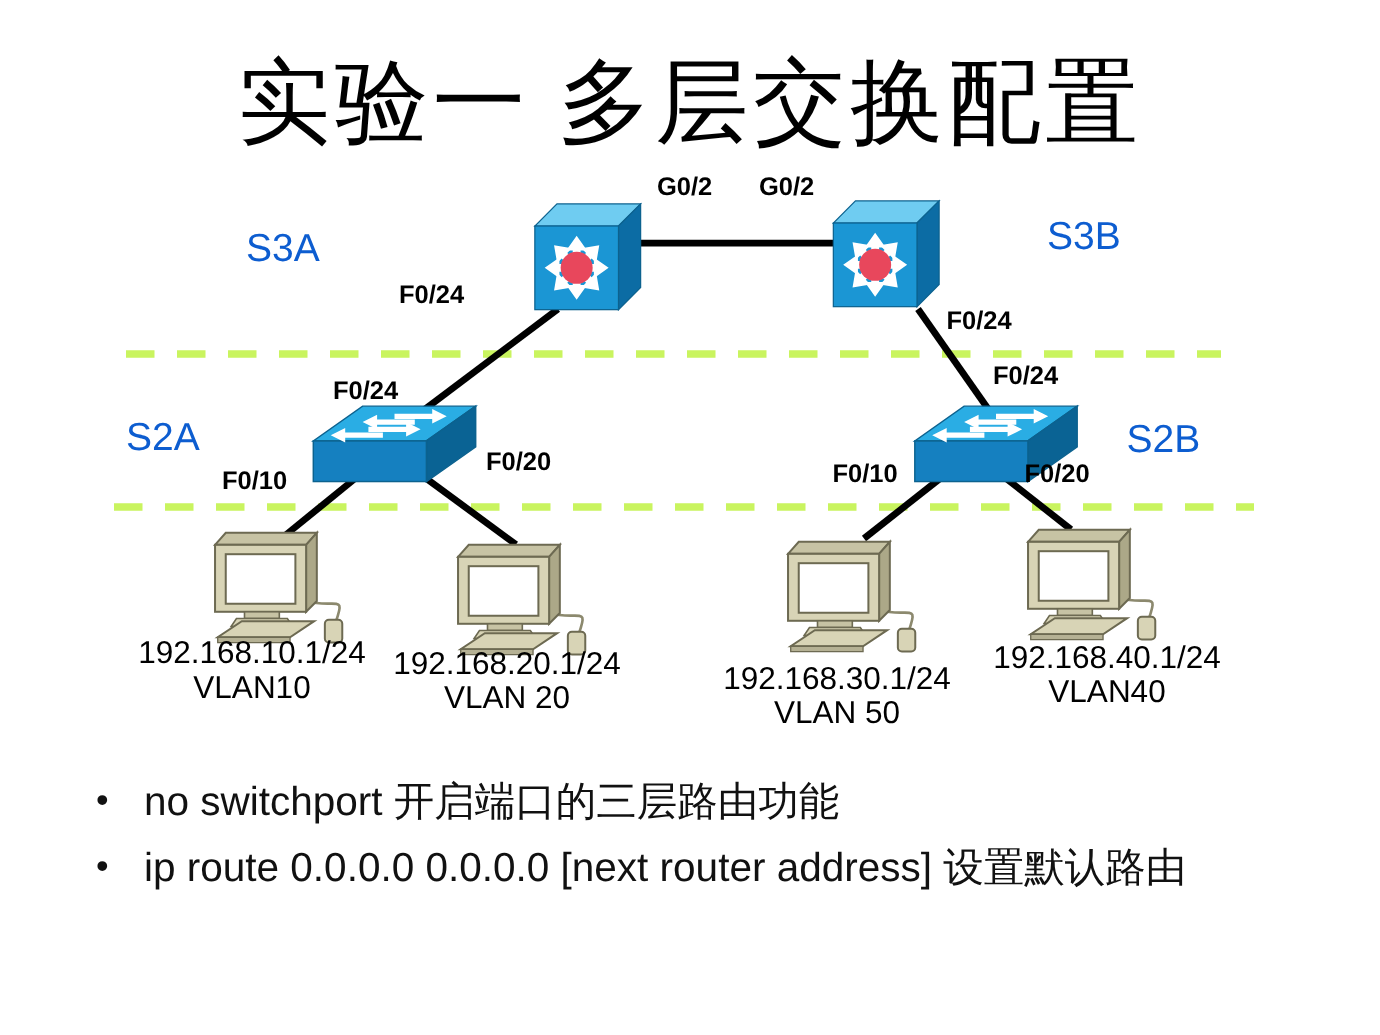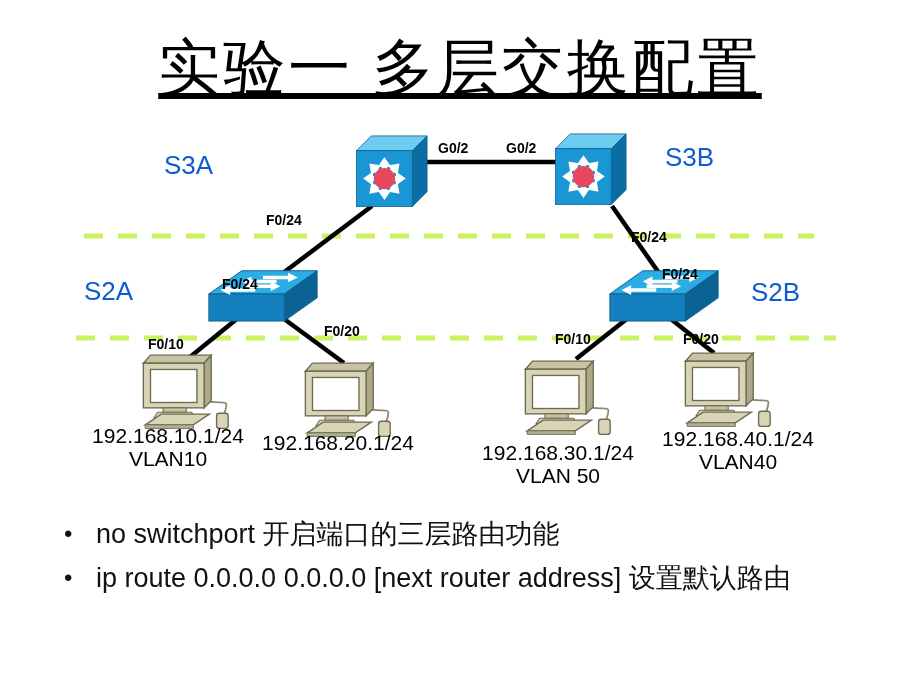--- a/index.html
+++ b/index.html
@@ -1,22 +1,22 @@
 <!DOCTYPE html>
 <html><head>
 <meta charset="utf-8">
 <style>
   html,body{margin:0;padding:0;background:#ffffff;}
   .slide{position:relative;width:920px;height:690px;background:#ffffff;overflow:hidden;
          font-family:"Liberation Sans","DejaVu Sans",sans-serif;}
   .title{position:absolute;left:0;top:26px;width:920px;text-align:center;margin:0;
          font-family:"Liberation Serif","DejaVu Serif",serif;font-weight:400;
-         font-size:62px;letter-spacing:3px;color:#000;text-decoration:underline;}
+         font-size:62px;letter-spacing:3px;color:#000;}
   .diagram-svg{position:absolute;left:0;top:0;width:920px;height:505px;}
-  .lbl{position:absolute;font-weight:bold;font-size:14px;color:#000;white-space:nowrap;margin-top:25px;}
+  .lbl{position:absolute;font-weight:bold;font-size:17px;color:#000;white-space:nowrap;}
   .name{position:absolute;font-weight:normal;font-size:26px;color:#0d5dd0;white-space:nowrap;}
   .pclabel{position:absolute;width:160px;text-align:center;font-weight:normal;
            font-size:21px;color:#000;line-height:23px;}
   .bullets{position:absolute;left:58px;top:514px;width:808px;margin:0;padding:0;
            list-style:none;font-size:27px;color:#111;}
   .bullets li{position:relative;padding-left:38px;line-height:40px;margin:0 0 4px 0;}
   .bullets .dot{position:absolute;left:6px;top:0;font-size:24px;}
 </style>
 </head>
 <body>
@@ -88,41 +88,42 @@
     <use href="#sym-ml" x="549" y="129" width="82" height="82"></use>
     <use href="#sym-l2" x="205" y="263" width="116" height="60"></use>
     <use href="#sym-l2" x="606" y="263" width="116" height="60"></use>
     <use href="#sym-pc" x="138" y="347" width="100" height="86"></use>
     <use href="#sym-pc" x="300" y="355" width="100" height="86"></use>
     <use href="#sym-pc" x="520" y="353" width="100" height="86"></use>
     <use href="#sym-pc" x="680" y="345" width="100" height="86"></use>
   </svg>
 
   <div class="name" style="left:164px;top:150px">S3A</div>
-  <div class="name" style="left:665px;top:142px">S3B</div>
+  <div class="name" style="left:698px;top:142px">S3B</div>
   <div class="name" style="left:84px;top:276px">S2A</div>
   <div class="name" style="left:751px;top:277px">S2B</div>
 
   <div class="lbl" style="left:438px;top:115px">G0/2</div>
   <div class="lbl" style="left:506px;top:115px">G0/2</div>
   <div class="lbl" style="left:266px;top:187px">F0/24</div>
   <div class="lbl" style="left:631px;top:204px">F0/24</div>
   <div class="lbl" style="left:222px;top:251px">F0/24</div>
   <div class="lbl" style="left:662px;top:241px">F0/24</div>
   <div class="lbl" style="left:148px;top:311px">F0/10</div>
   <div class="lbl" style="left:324px;top:298px">F0/20</div>
   <div class="lbl" style="left:555px;top:306px">F0/10</div>
   <div class="lbl" style="left:683px;top:306px">F0/20</div>
 
   <div class="pclabel" style="left:88px;top:424px">
     <div>192.168.10.1/24</div>
     <div>VLAN10</div>
   </div>
   <div class="pclabel" style="left:258px;top:431px">
     <div>192.168.20.1/24</div>
+    <div>VLAN 20</div>
   </div>
   <div class="pclabel" style="left:478px;top:441px">
     <div>192.168.30.1/24</div>
     <div>VLAN 50</div>
   </div>
   <div class="pclabel" style="left:658px;top:427px">
     <div>192.168.40.1/24</div>
     <div>VLAN40</div>
   </div>
 

